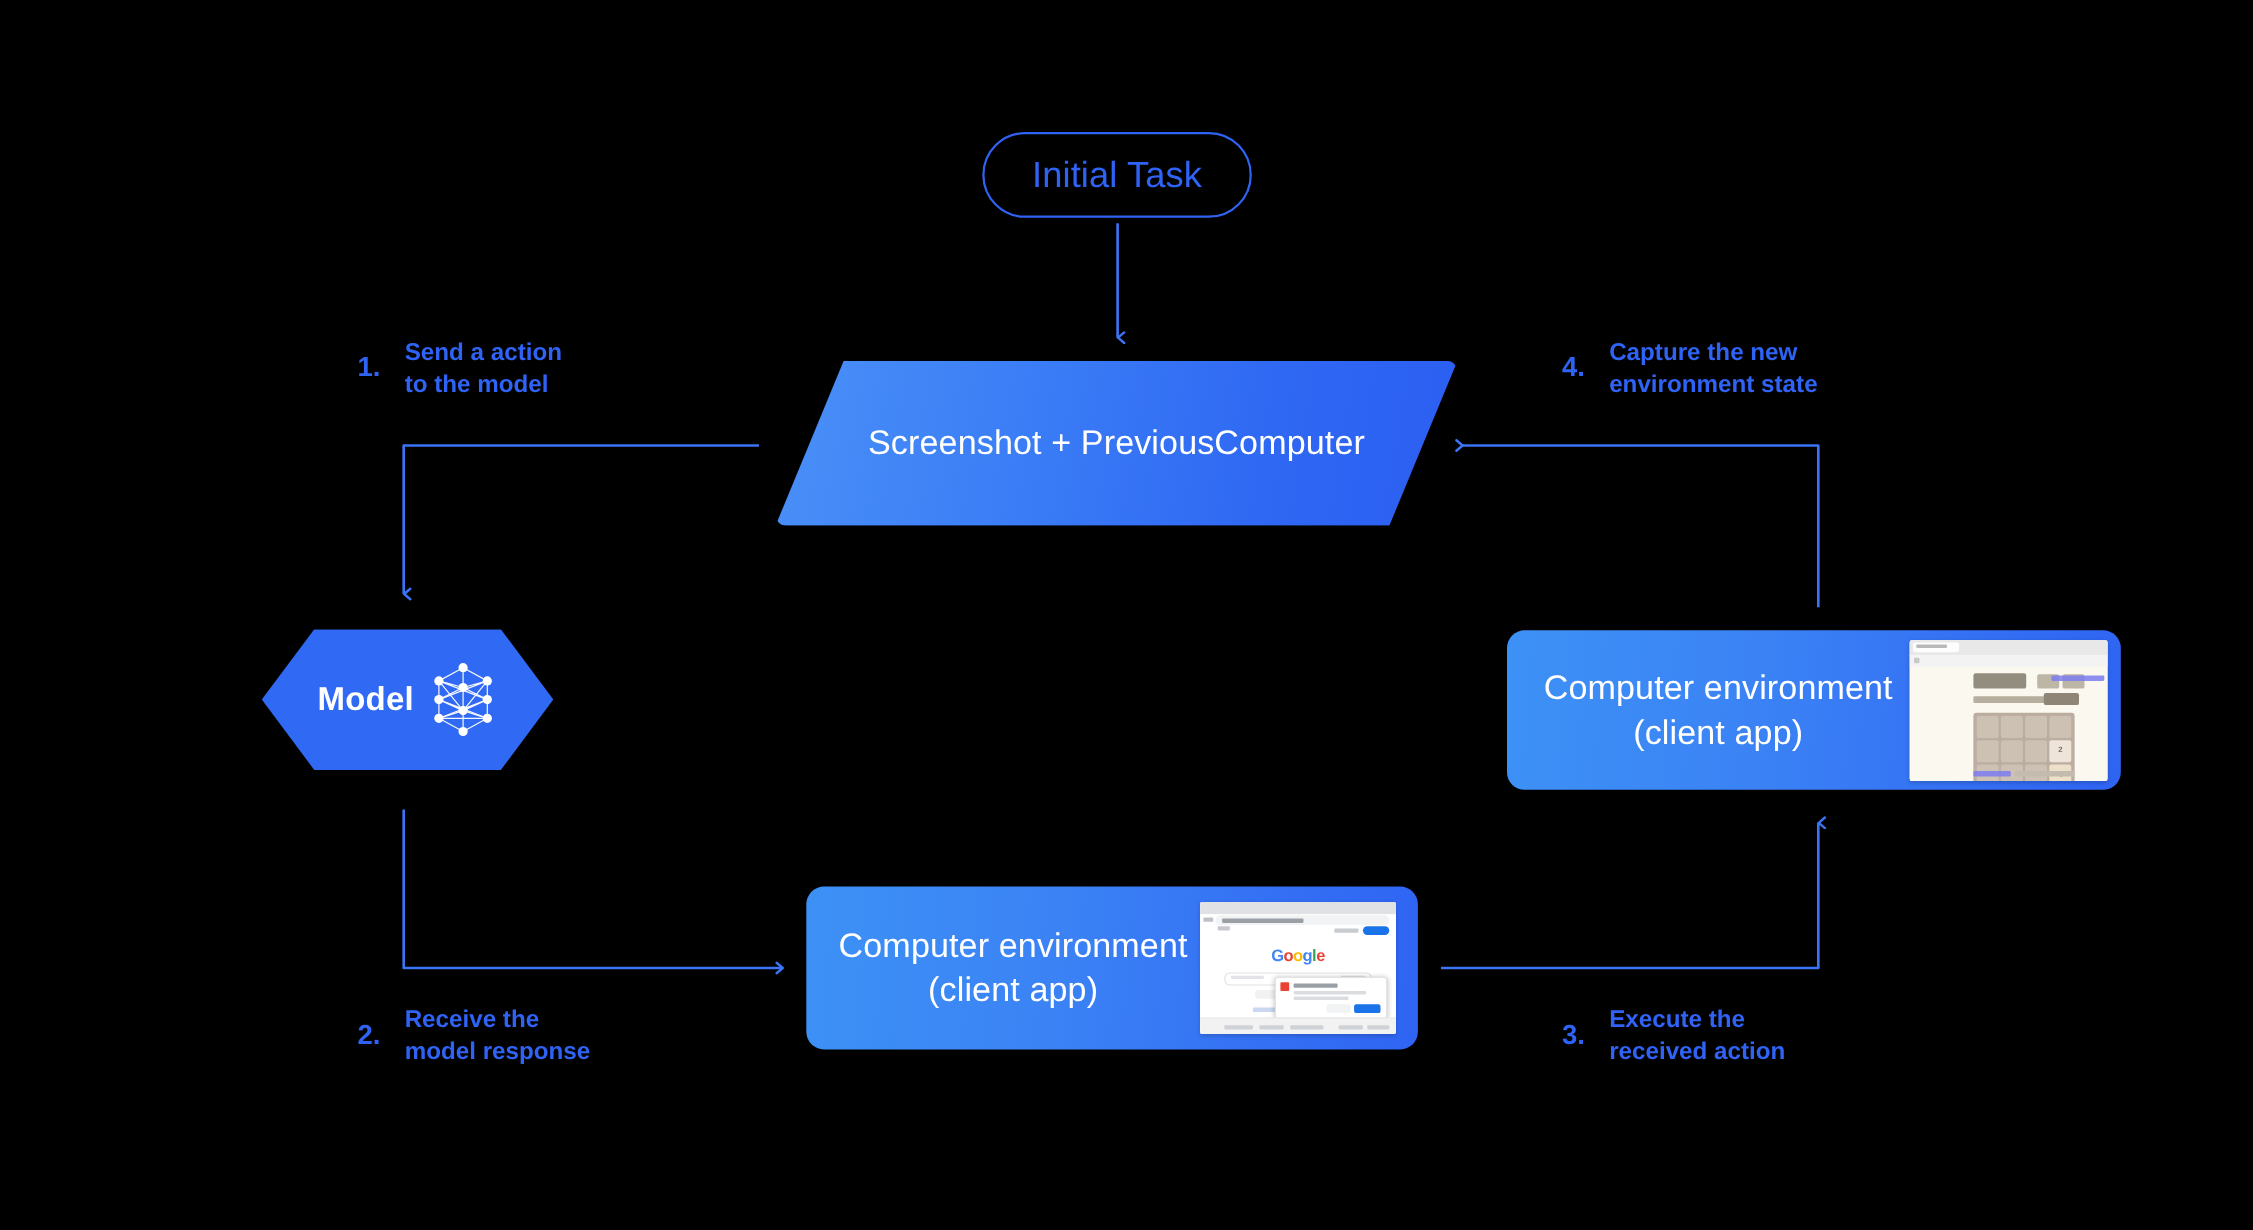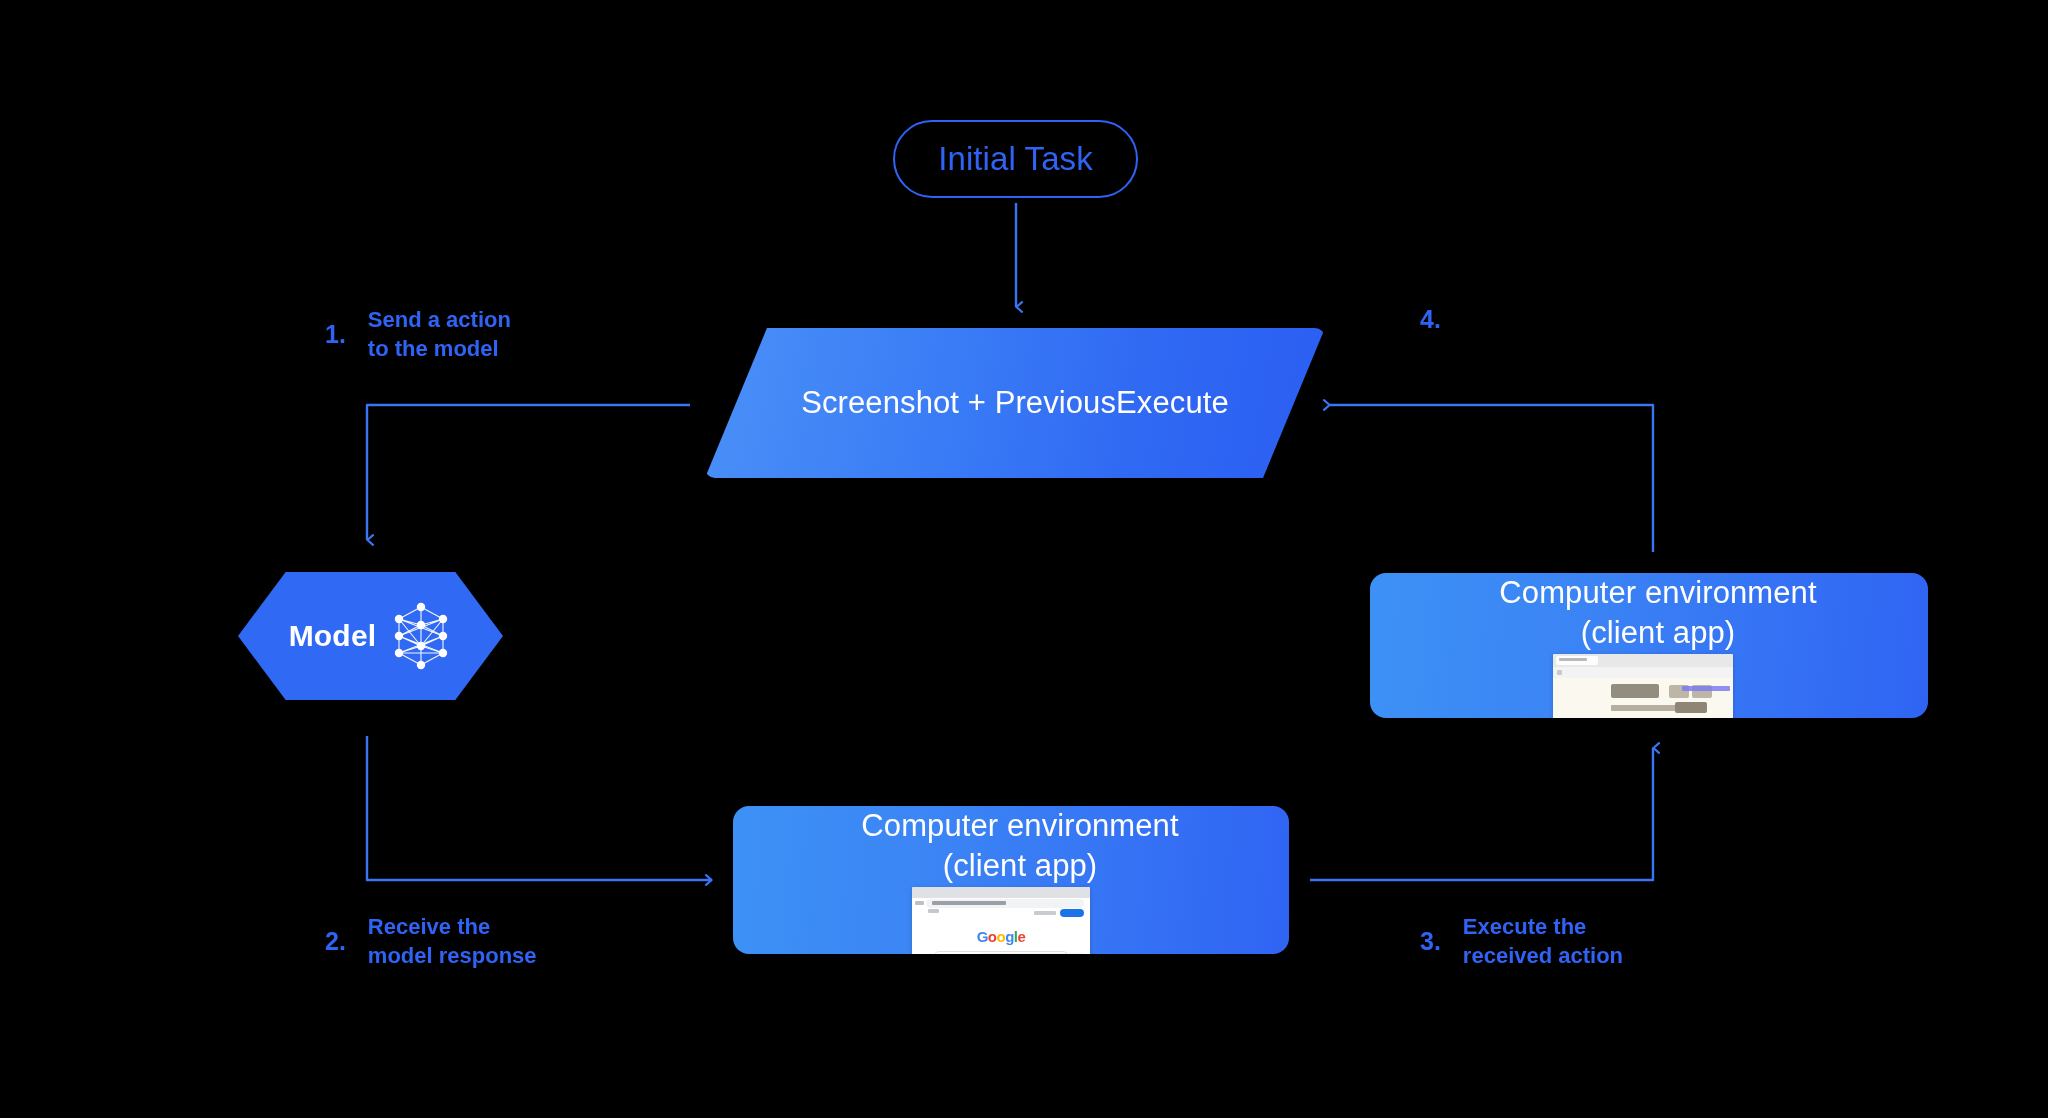--- a/index.html
+++ b/index.html
@@ -56,21 +56,21 @@
   }
   .hex-inner{
     position:absolute;inset:0;display:flex;align-items:center;justify-content:center;gap:14px;font-weight:bold;
   }
   .hex-inner .mlabel{color:#fff;font-size:30px;letter-spacing:.2px;}
   .nn-icon{width:62px;height:72px;display:block;}
 
   
   .env-card{
     position:absolute;border-radius:16px;overflow:hidden;
-    display:flex;align-items:center;flex-direction:column;
+    display:flex;align-items:center;
   }
   .env-card .cap{
     flex:1;color:#fff;text-align:center;font-size:31px;line-height:1.3;
     letter-spacing:.1px;padding-left:18px;
   }
   .env-card .shot{
     border-radius:2px;background:#fff;position:relative;overflow:hidden;
     box-shadow:0 1px 4px rgba(0,0,0,.18);flex:none;
   }
   #env-top{
@@ -182,21 +182,21 @@
   </svg>
 
   <div class="pill">
     <span class="txt">Initial Task</span>
   </div>
 
   <div class="para-wrap">
     <div class="para-shape"></div>
     <div class="para-label">
       <span>Screenshot + Previous</span>
-      <span>Execute</span>
+      <span>Computer</span>
     </div>
   </div>
 
   <div class="hex-wrap">
     <div class="hex-shape"></div>
     <div class="hex-inner">
       <span class="mlabel">Model</span>
       <svg class="nn-icon" viewBox="0 0 62 72" xmlns="http://www.w3.org/2000/svg">
         <g stroke="#ffffff" stroke-width="1.1" fill="none" opacity="0.95">
 
@@ -308,20 +308,22 @@
     </div>
   </div>
 
   <div class="step" id="step1">
     <span class="num">1.</span>
     <span class="body">Send a action
 to the model</span>
   </div>
   <div class="step" id="step4">
     <span class="num">4.</span>
+    <span class="body">Capture the new
+environment state</span>
   </div>
   <div class="step" id="step2">
     <span class="num">2.</span>
     <span class="body">Receive the
 model response</span>
   </div>
   <div class="step" id="step3">
     <span class="num">3.</span>
     <span class="body">Execute the
 received action</span>

